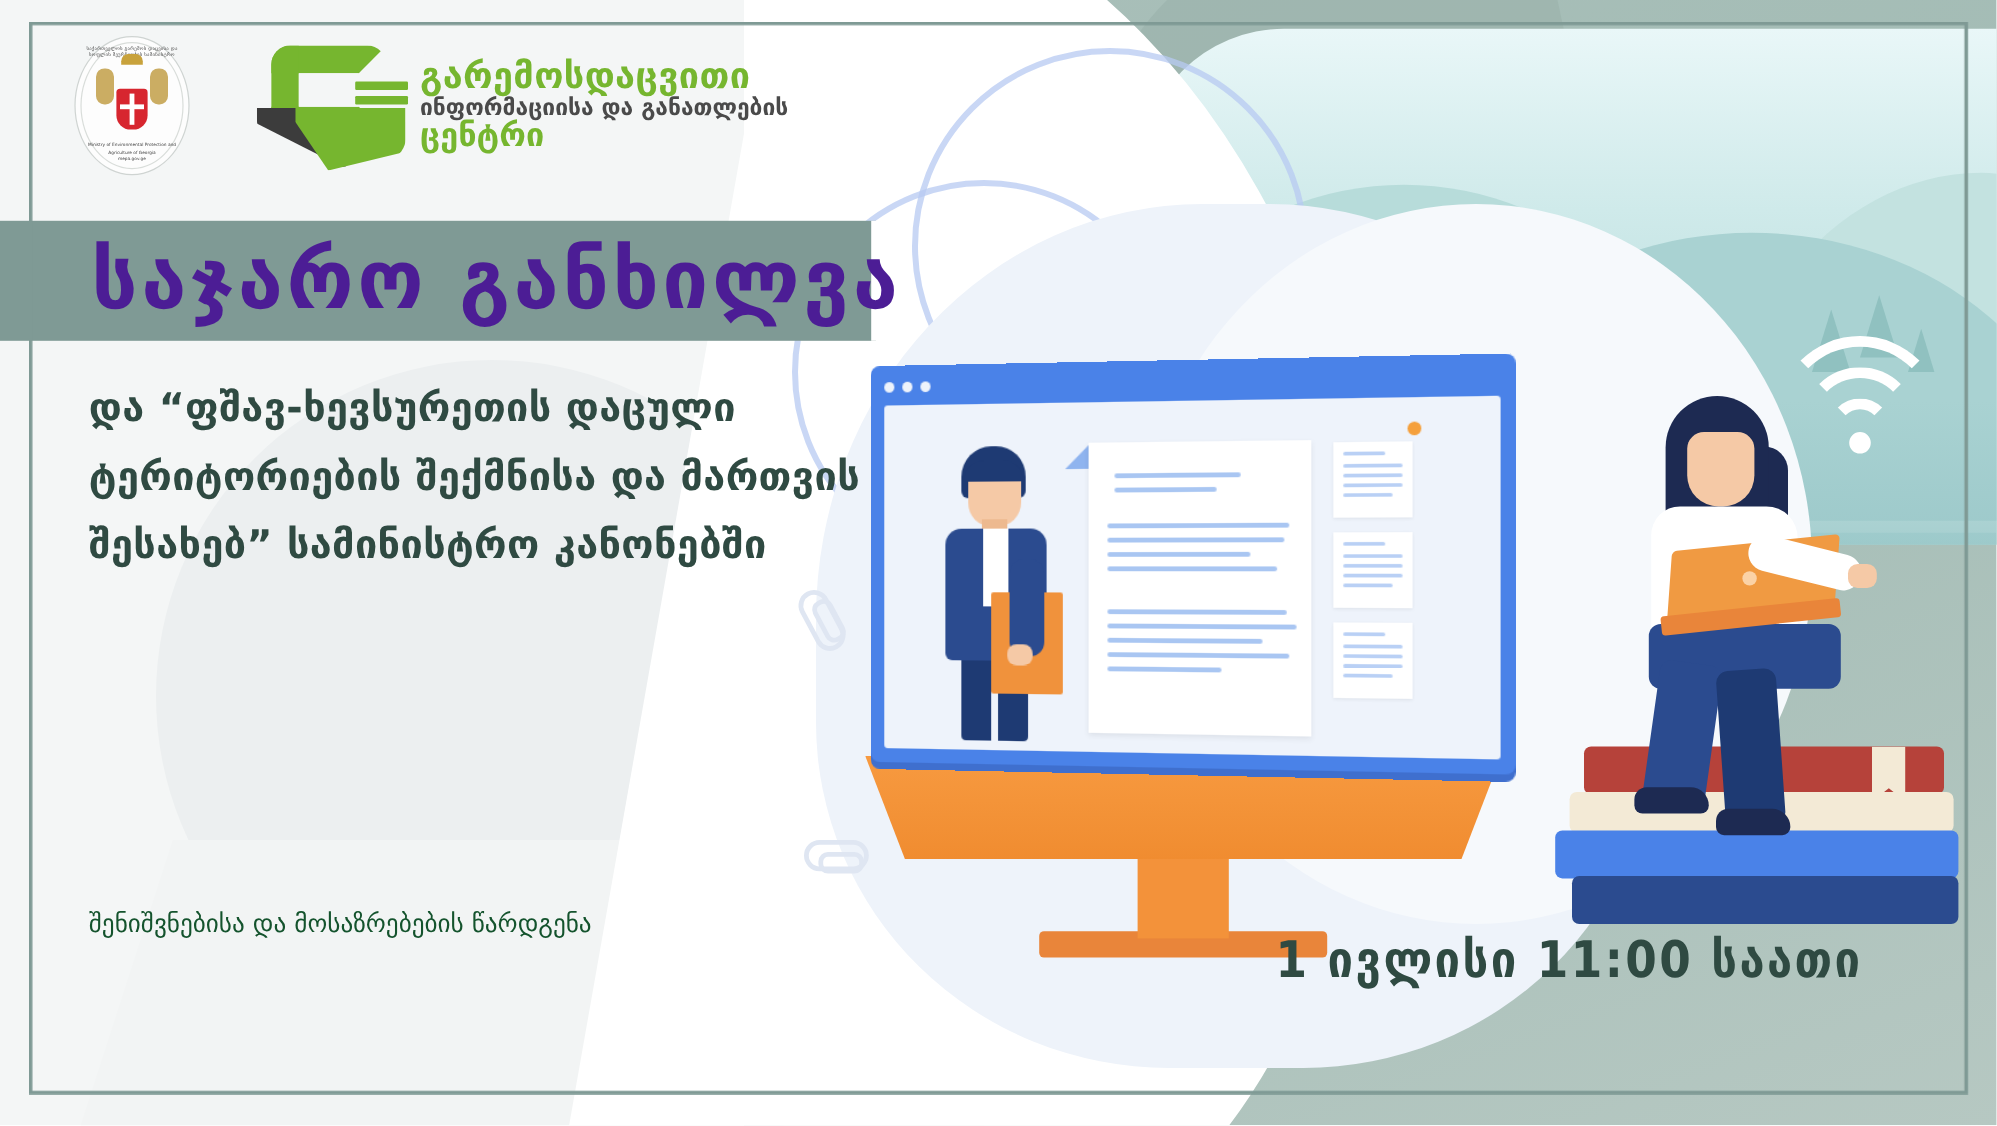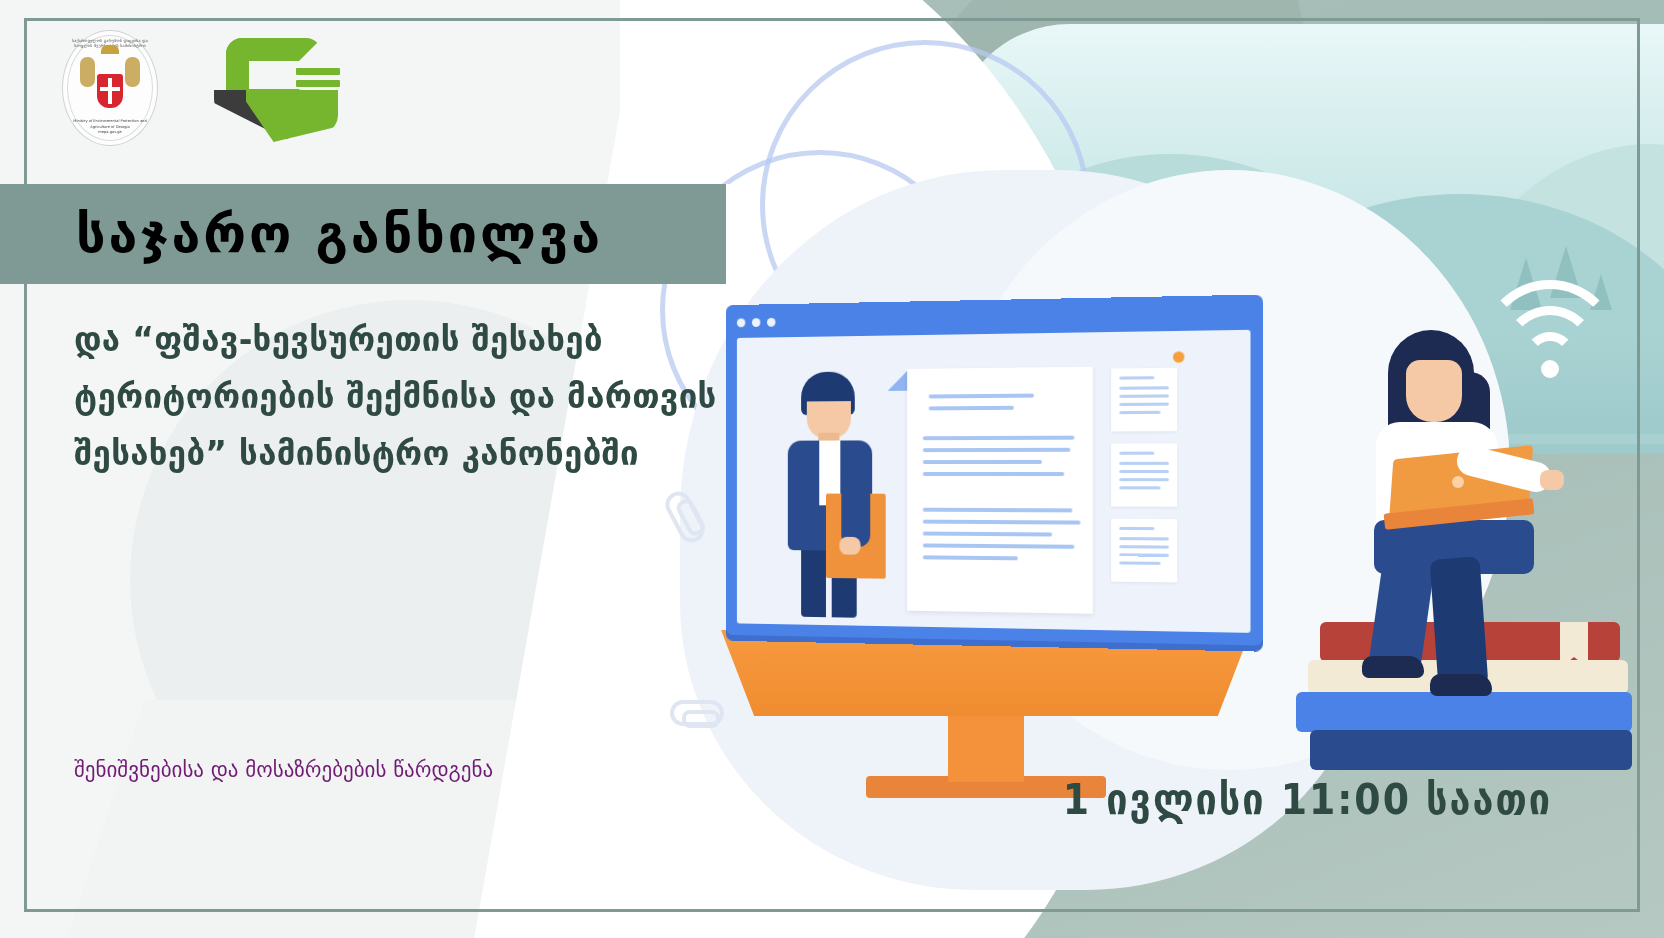--- a/index.html
+++ b/index.html
@@ -229,35 +229,35 @@
   .lw2 { font-size:19px; font-weight:600; color:#4a4a4a; }
   .lw3 { font-size:27px; font-weight:700; color:#76b62f; }
 
   
   .ribbon {
     position:absolute; left:0; top:184px; width:730px; height:100px;
     background:#7f9a95; display:flex; align-items:center; padding-left:76px;
     border-right:4px solid #ffffff;
   }
   .ribbon-title {
-    font-size:52px; font-weight:700; color:#000000; letter-spacing:3px;
+    font-size:68px; font-weight:700; color:#4c1d95; letter-spacing:3px;
     white-space:nowrap;
   }
 
   
   .body-text {
     position:absolute; left:74px; top:312px; width:640px;
     color:#2f4a42; font-size:33px; font-weight:700; line-height:1.72;
     letter-spacing:.3px;
   }
   .body-text div { white-space:nowrap; }
 
   .note {
     position:absolute; left:74px; top:752px; width:640px;
-    color:#701a75; font-size:21px; line-height:1.75; font-weight:400;
+    color:#14532d; font-size:21px; line-height:1.75; font-weight:400;
   }
 
   
   .date-line {
     position:absolute; right:112px; top:775px;
     font-size:42px; font-weight:700; color:#2f4a42; letter-spacing:2px;
     white-space:nowrap; font-stretch:condensed;
   }
 </style>
 </head>
@@ -420,29 +420,34 @@
     <div class="logo2">
       <div class="logo-mark">
         <div class="lm-c"></div>
         <div class="lm-bars">
             <i></i>
             <i></i>
           </div>
         <div class="lm-book-d"></div>
         <div class="lm-book-g"></div>
       </div>
+      <div class="logo-words">
+        <div class="lw1">გარემოსდაცვითი</div>
+        <div class="lw2">ინფორმაციისა და განათლების</div>
+        <div class="lw3">ცენტრი</div>
+      </div>
     </div>
   </div>
 
   <div class="ribbon">
     <span class="ribbon-title">საჯარო განხილვა</span>
   </div>
 
   <div class="body-text">
-    <div>და “ფშავ-ხევსურეთის შესახებ</div>
+    <div>და “ფშავ-ხევსურეთის დაცული</div>
     <div>ტერიტორიების შექმნისა და მართვის</div>
     <div>შესახებ” სამინისტრო კანონებში</div>
   </div>
 
   <div class="note">
     <div>შენიშვნებისა და მოსაზრებების  წარდგენა</div>
   </div>
 
   <div class="date-line">1 ივლისი 11:00  საათი</div>
 

